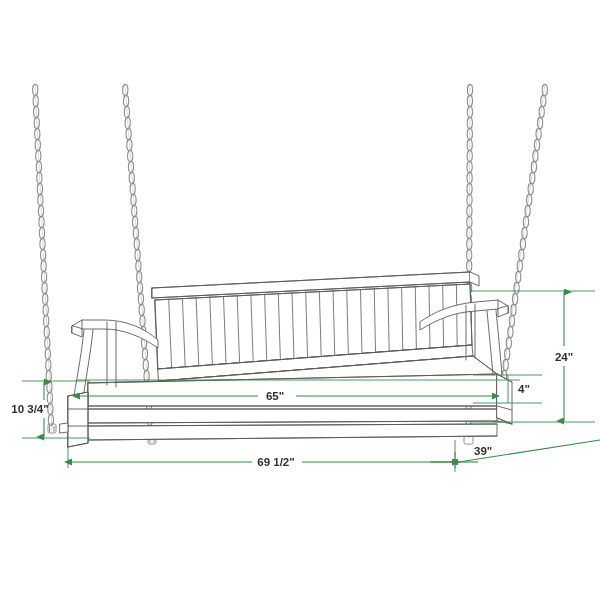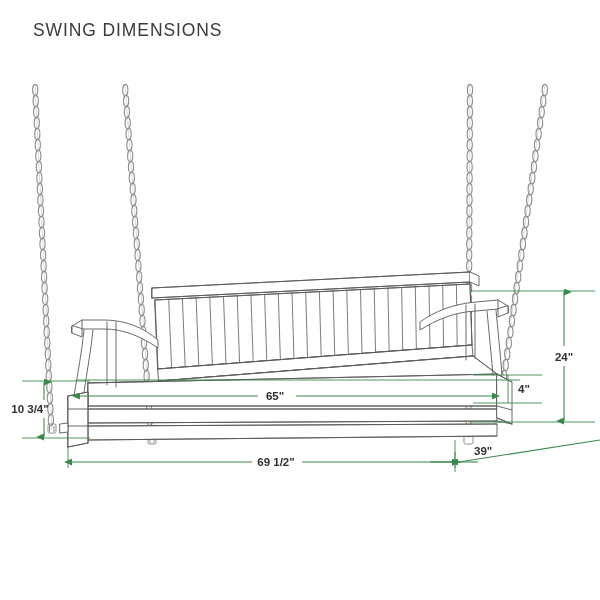--- a/index.html
+++ b/index.html
@@ -42,21 +42,20 @@
     font-family: "Liberation Sans", sans-serif;
     font-weight: bold;
     fill: #2f2f2f;
   }
 </style>
 </head>
 <body>
 
 <div id="page">
 
-  <div id="page-title">SWING DIMENSIONS</div>
 
   <svg id="drawing" viewBox="0 0 600 600" xmlns="http://www.w3.org/2000/svg">
     <defs>
       <marker id="arrowL" markerWidth="9" markerHeight="7" refX="8" refY="3.5" orient="auto" markerUnits="userSpaceOnUse">
         <path d="M8,0 L0,3.5 L8,7 z" fill="#3a8a4a"></path>
       </marker>
       <marker id="arrowR" markerWidth="9" markerHeight="7" refX="1" refY="3.5" orient="auto" markerUnits="userSpaceOnUse">
         <path d="M1,0 L9,3.5 L1,7 z" fill="#3a8a4a"></path>
       </marker>
       <marker id="arrowU" markerWidth="7" markerHeight="9" refX="3.5" refY="8" orient="auto" markerUnits="userSpaceOnUse">

